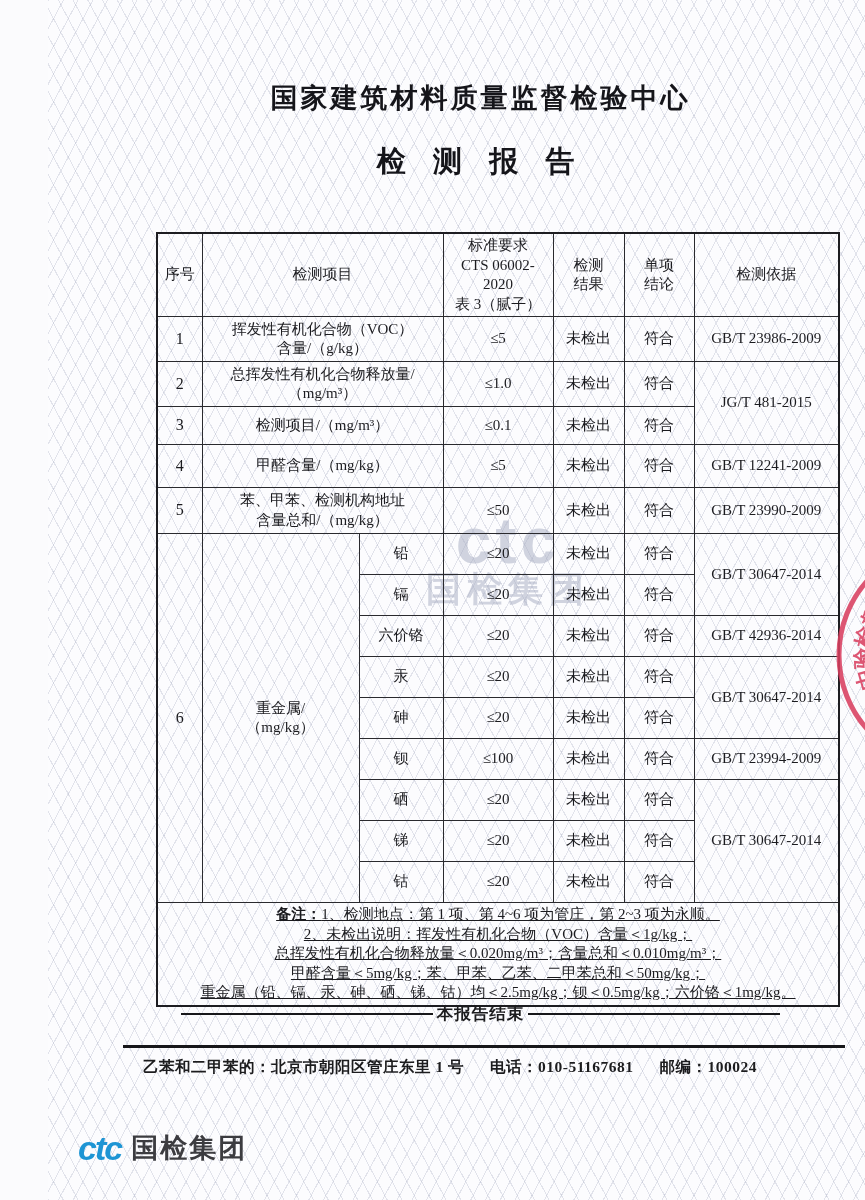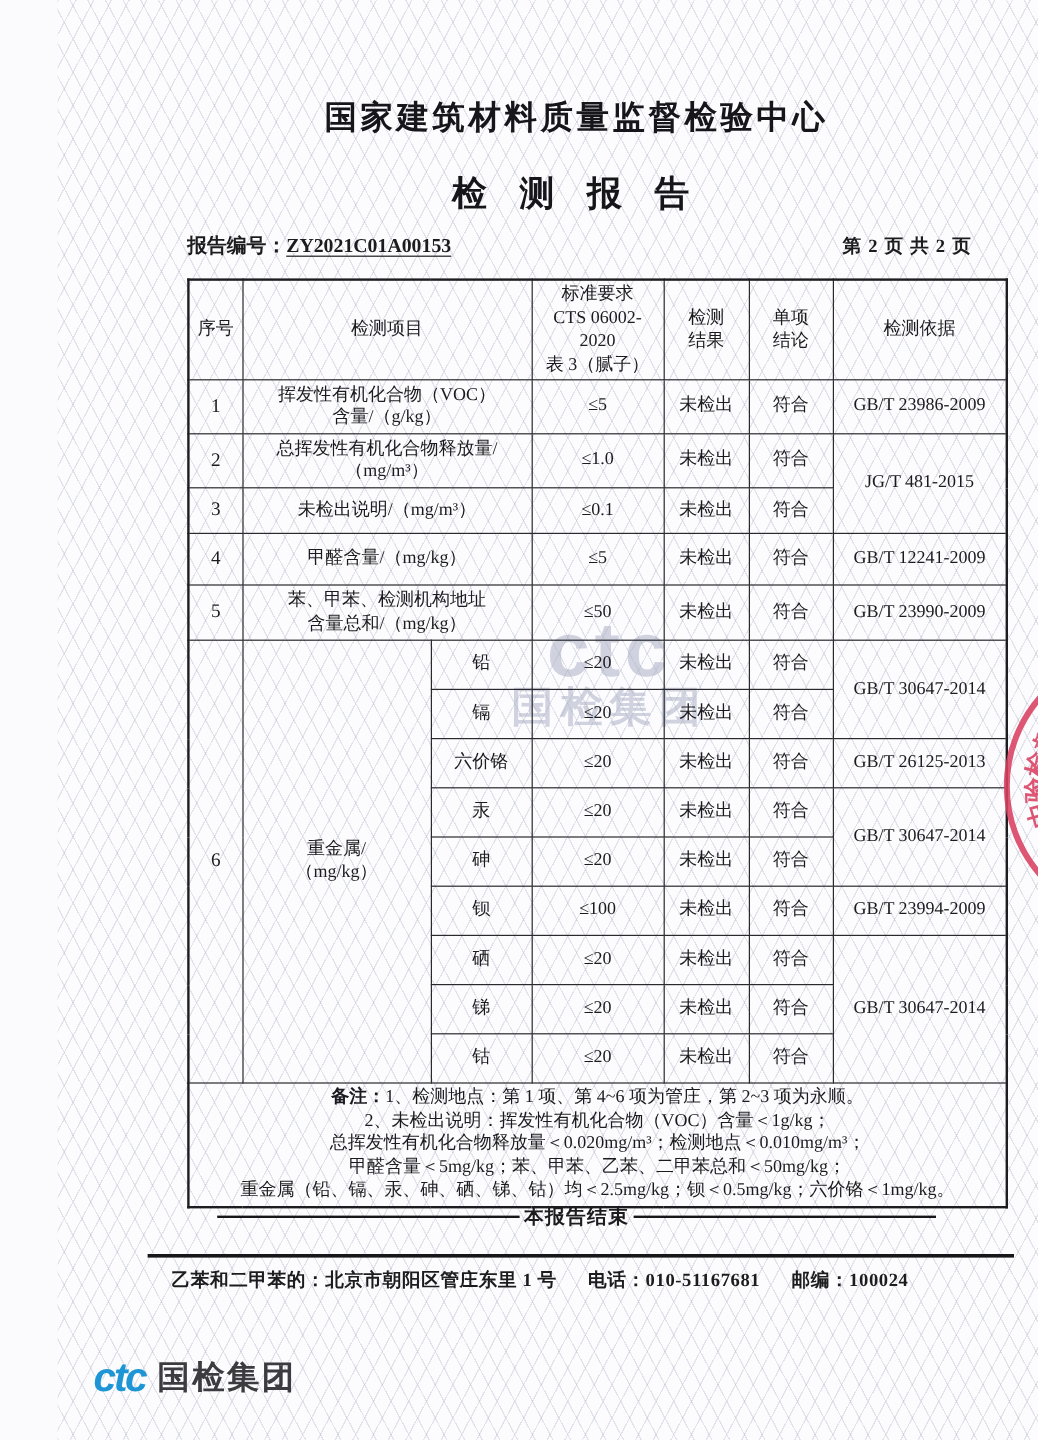--- a/index.html
+++ b/index.html
@@ -54,21 +54,21 @@
   table.report{border:2.5px solid #1d1d21;}
   table.report th{font-weight:normal;}
   .pre{white-space:pre-line;}
   .seq{font-weight:bold;font-size:16px;}
   tr.hdr{height:66px;}
   tr.r1{height:45px;} tr.r2{height:45px;} tr.r3{height:38px;}
   tr.r4{height:43px;} tr.r5{height:46px;}
   tr.hm{height:41px;}
   td.notes-cell{
     text-align:left;vertical-align:top;padding:6px 10px 8px 10px;
-    font-size:15px;line-height:1.45;
+    font-size:15px;line-height:1.45;text-decoration:underline;
   }
   td.notes-cell .lbl{font-weight:bold;}
 
   .end-line{
     position:absolute;top:1003px;left:0;width:100%;z-index:2;
     display:flex;align-items:center;justify-content:center;
   }
   .end-line .rule{height:0;border-top:2px solid #17171a;width:252px;}
   .end-line .end-text{font-size:16.5px;font-weight:bold;padding:0 4px;letter-spacing:1px;}
   .footer-hr{
@@ -100,26 +100,20 @@
   }
 </style>
 </head>
 <body>
 
 <div class="sheet">
 
   <div class="title">国家建筑材料质量监督检验中心</div>
   <div class="subtitle">检  测  报  告</div>
 
-  <div class="report-line">
-    <div>
-      <span>报告编号：</span><span class="report-no">ZY2021C01A00153</span>
-    </div>
-    <div class="page-info">第 2 页 共 2 页</div>
-  </div>
 
   <div class="watermark">
     <div class="wm-ctc">ctc</div>
     <div class="wm-name">国检集团</div>
   </div>
 
   <table class="report">
     <colgroup>
       <col style="width:45px">
         <col style="width:157px">
@@ -158,21 +152,21 @@
       <td class="seq">2</td>
       <td colspan="2" class="pre">总挥发性有机化合物释放量/
 （mg/m³）</td>
       <td>≤1.0</td>
       <td>未检出</td>
       <td>符合</td>
       <td rowspan="2">JG/T 481-2015</td>
     </tr>
     <tr class="r3">
       <td class="seq">3</td>
-      <td colspan="2">未检出说明/（mg/m³）</td>
+      <td colspan="2">检测项目/（mg/m³）</td>
       <td>≤0.1</td>
       <td>未检出</td>
       <td>符合</td>
     </tr>
 
     <tr class="r4">
       <td class="seq">4</td>
       <td colspan="2">甲醛含量/（mg/kg）</td>
       <td>≤5</td>
       <td>未检出</td>
@@ -204,21 +198,21 @@
       <td>镉</td>
       <td>≤20</td>
       <td>未检出</td>
       <td>符合</td>
     </tr>
     <tr class="hm">
       <td>六价铬</td>
       <td>≤20</td>
       <td>未检出</td>
       <td>符合</td>
-      <td>GB/T 26125-2013</td>
+      <td>GB/T 42936-2014</td>
     </tr>
     <tr class="hm">
       <td>汞</td>
       <td>≤20</td>
       <td>未检出</td>
       <td>符合</td>
       <td rowspan="2">GB/T 30647-2014</td>
     </tr>
     <tr class="hm">
       <td>砷</td>
@@ -250,21 +244,21 @@
       <td>钴</td>
       <td>≤20</td>
       <td>未检出</td>
       <td>符合</td>
     </tr>
 
     <tr>
       <td class="notes-cell" colspan="7">
         <div><span class="lbl">备注：</span><span>1、检测地点：第 1 项、第 4~6 项为管庄，第 2~3 项为永顺。</span></div>
         <div>2、未检出说明：挥发性有机化合物（VOC）含量＜1g/kg；</div>
-        <div>总挥发性有机化合物释放量＜0.020mg/m³；检测地点＜0.010mg/m³；</div>
+        <div>总挥发性有机化合物释放量＜0.020mg/m³；含量总和＜0.010mg/m³；</div>
         <div>甲醛含量＜5mg/kg；苯、甲苯、乙苯、二甲苯总和＜50mg/kg；</div>
         <div>重金属（铅、镉、汞、砷、硒、锑、钴）均＜2.5mg/kg；钡＜0.5mg/kg；六价铬＜1mg/kg。</div>
       </td>
     </tr>
   </tbody>
     </table>
 
   <div class="end-line">
     <span class="rule"></span>
     <span class="end-text">本报告结束</span>

